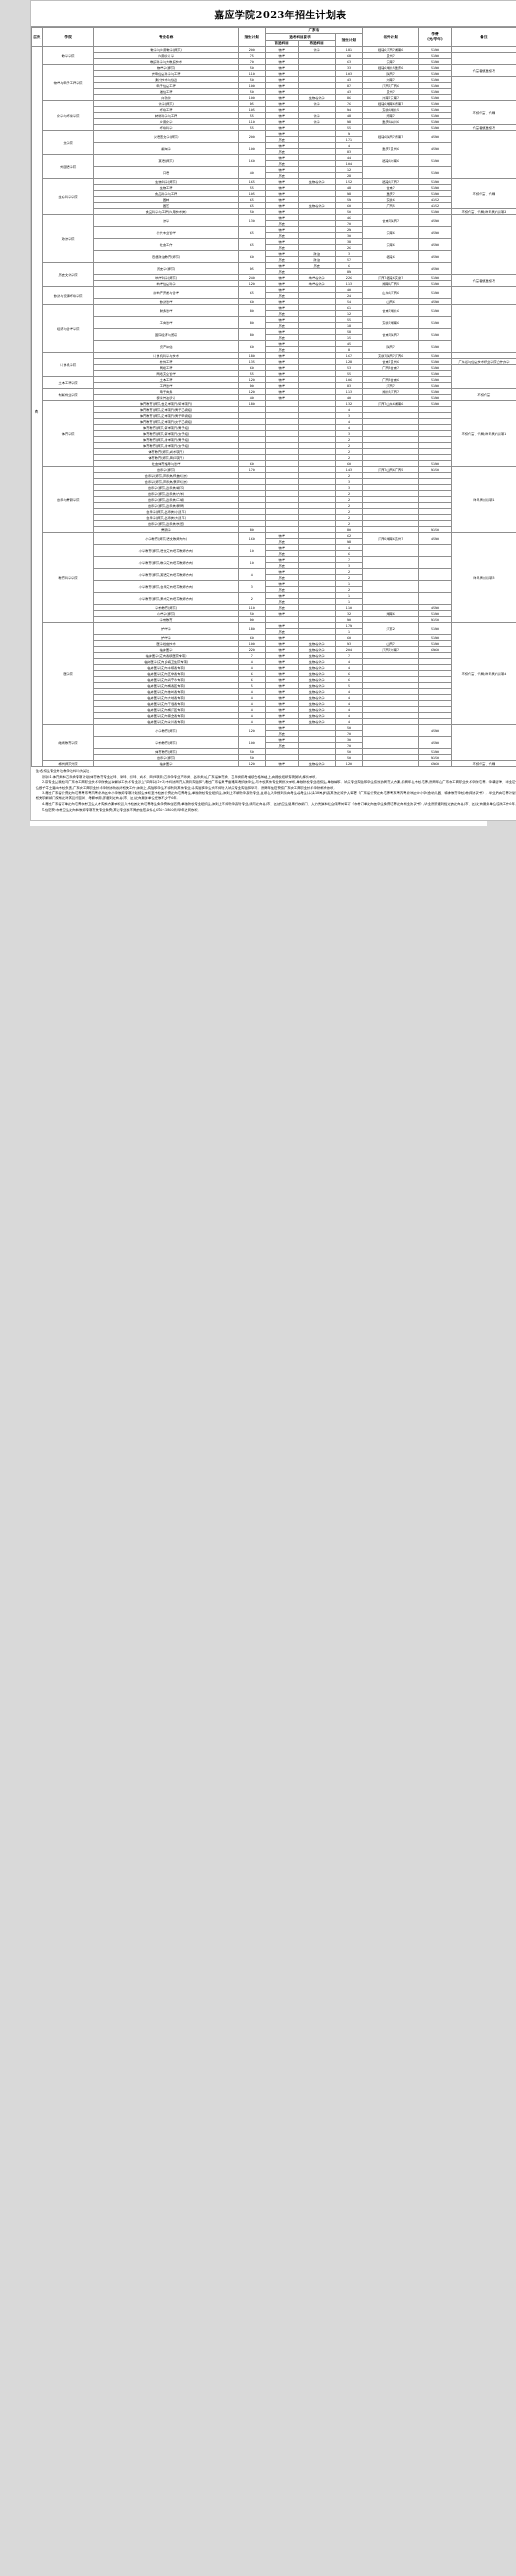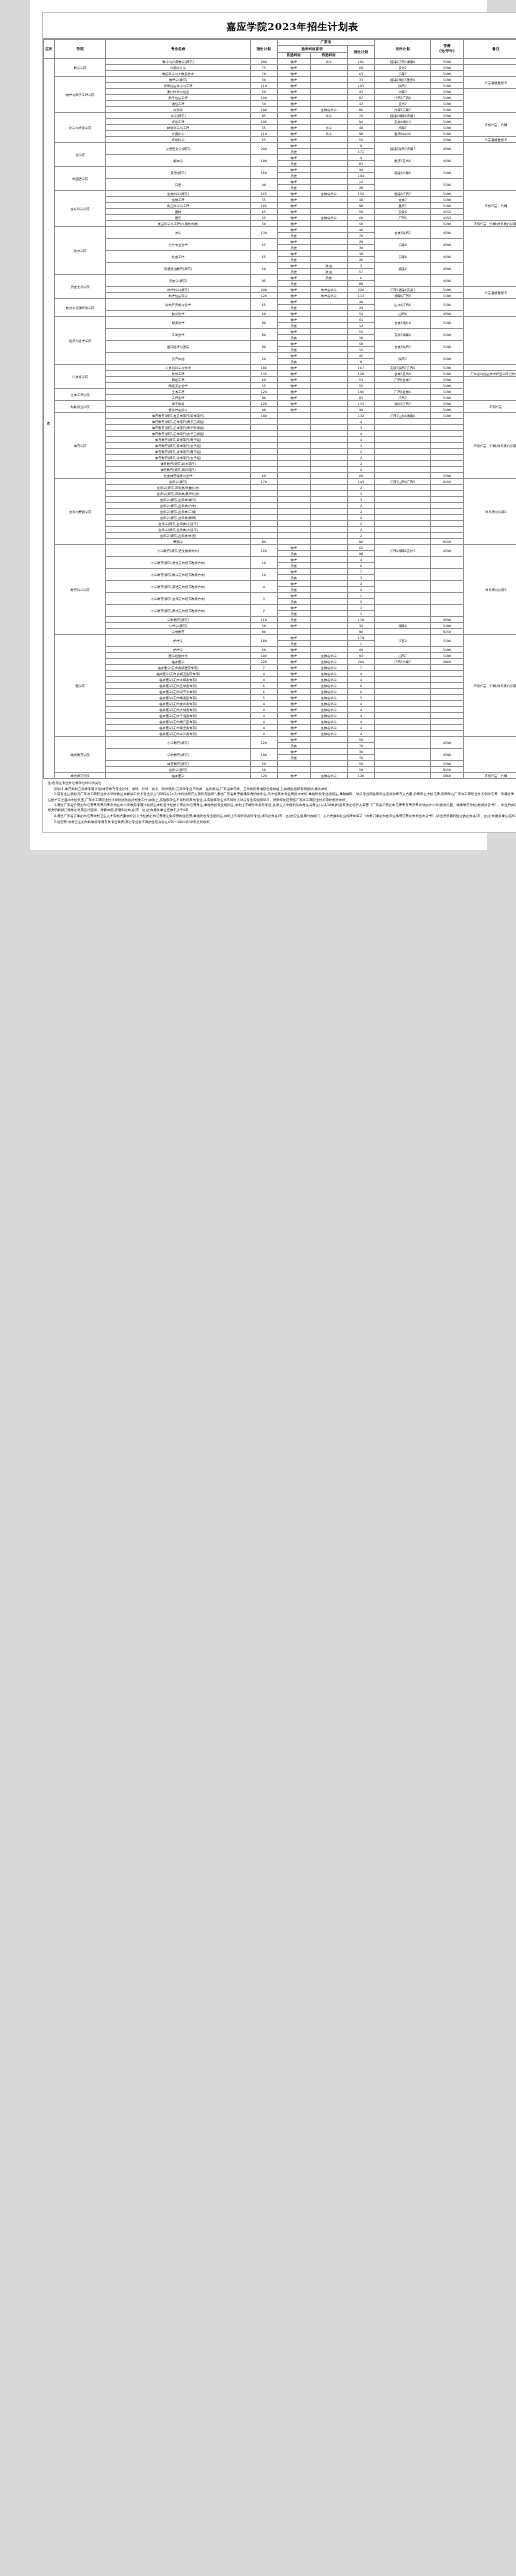--- a/index.html
+++ b/index.html
@@ -1,18 +1,18 @@
 <!DOCTYPE html>
 <html style="font-size:8.2px"><head>
 <meta charset="utf-8">
 <title>嘉应学院2023年招生计划表</title>
 <style>
   html,body{margin:0;padding:0;background:#d9d9d9;}
   body{font-family:"DejaVu Sans","Liberation Sans",sans-serif;}
-  .page{width:457px;margin:0 auto;background:#ffffff;padding:12px;box-sizing:border-box;}
+  .page{width:457px;margin:0 auto;background:#ffffff;padding:0;box-sizing:border-box;}
   .sheet{width:502px;margin:0 auto;background:#fff;border:0.5px solid #bfbfbf;box-sizing:border-box;}
   .title-bar{height:20.6px;display:flex;align-items:center;justify-content:center;border-bottom:0.5px solid #9a9a9a;}
   .title-bar .t{font-size:9.8px;font-weight:bold;letter-spacing:0.5px;color:#000;font-family:"DejaVu Serif","Liberation Serif",serif;}
   table.plan{border-collapse:collapse;width:100%;table-layout:fixed;}
   table.plan th,table.plan td{
     border:0.5px solid #8f8f8f;
     font-size:3.2px;
     line-height:1.25;
     text-align:center;
     vertical-align:middle;

